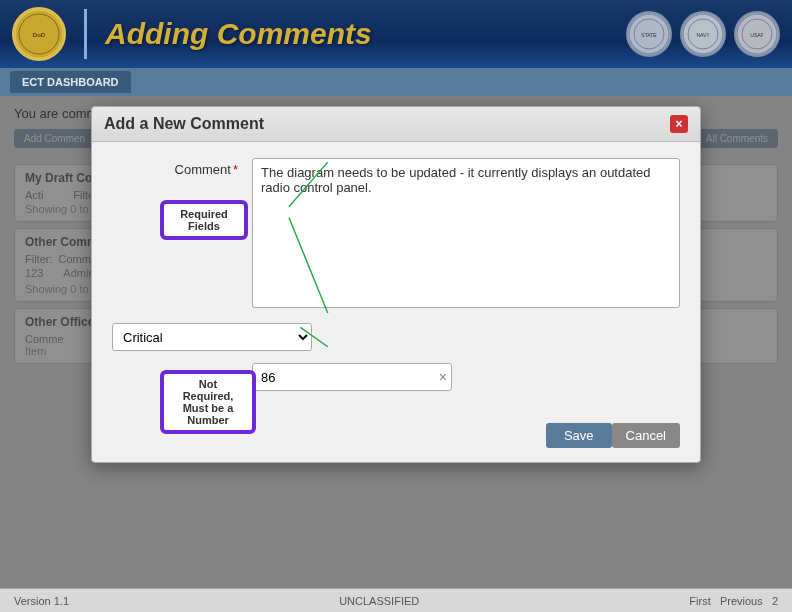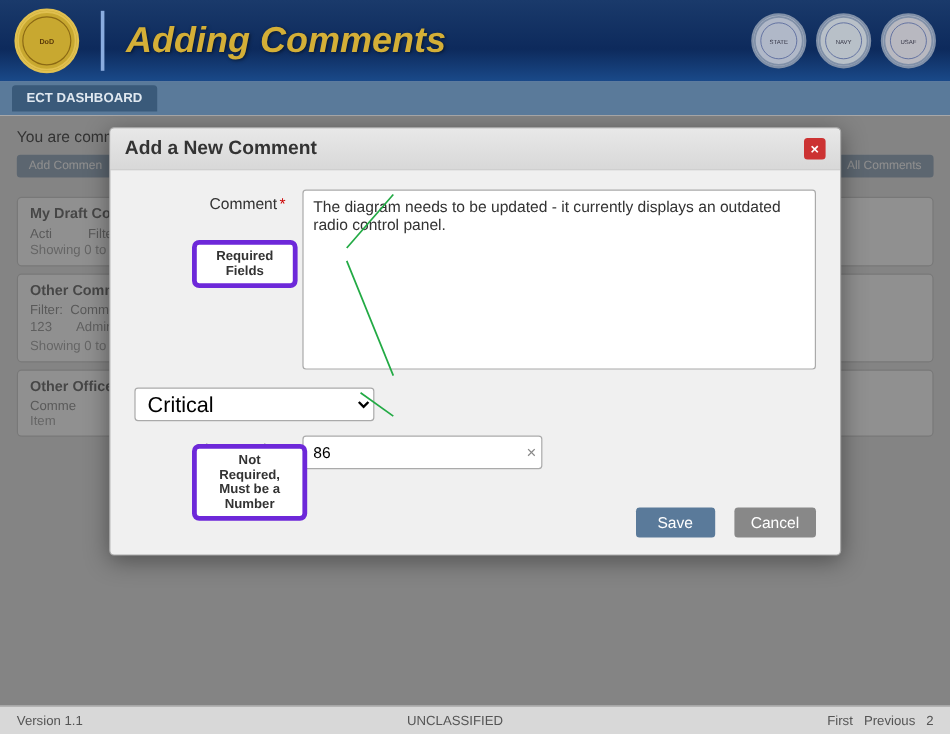--- a/index.html
+++ b/index.html
@@ -230,21 +230,21 @@
       font-family: Arial, sans-serif;
     }
 
     
     .form-select {
       width: 200px;
       height: 28px;
       border: 1px solid #aaa;
       border-radius: 3px;
       padding: 2px 6px;
-      font-size: 18px;
+      font-size: 13px;
       background: white;
       cursor: pointer;
     }
 
     
     .input-with-clear {
       position: relative;
       width: 200px;
     }
     .form-input {
@@ -268,21 +268,21 @@
       color: #888;
       line-height: 1;
       padding: 0;
     }
 
     
     .modal-footer {
       padding: 8px 20px 14px 20px;
       display: flex;
       justify-content: flex-end;
-      gap: 16px;
+      gap: 0;
     }
     .btn-save {
       background: #5a7a9a;
       color: white;
       border: none;
       padding: 5px 18px;
       border-radius: 3px;
       font-size: 13px;
       cursor: pointer;
     }

